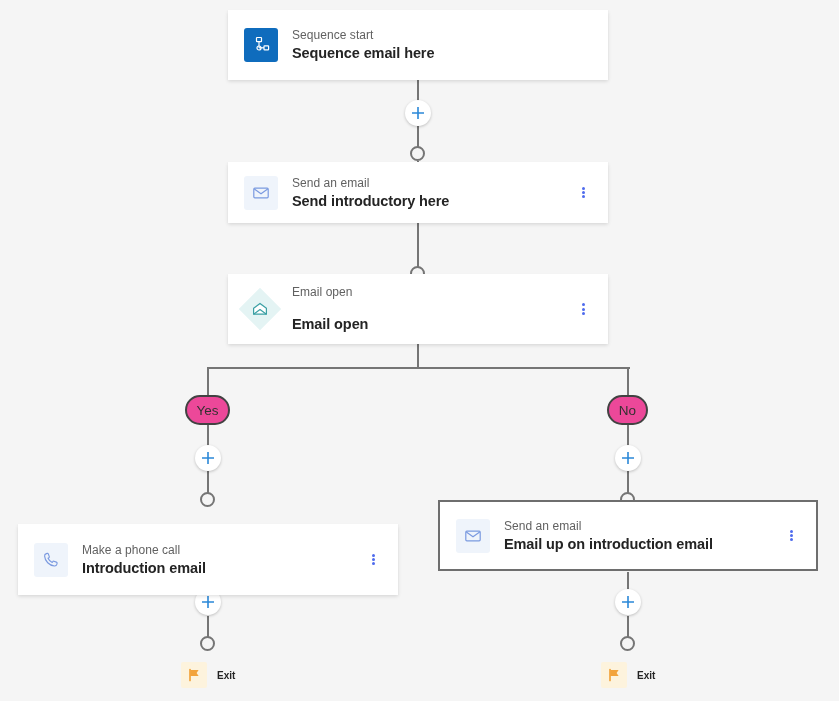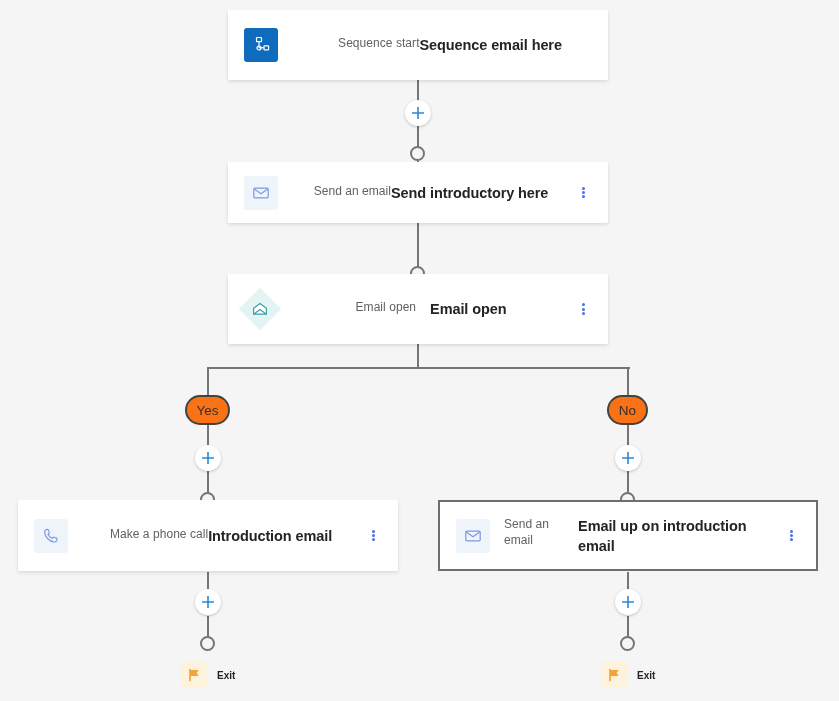--- a/index.html
+++ b/index.html
@@ -95,21 +95,21 @@
     background: #e4f4f4;
     transform: rotate(45deg);
   }
   .icon-diamond svg { position: relative; z-index: 1; }
 
   .card-text {
     margin-left: 14px;
     flex: 1 1 auto;
     min-width: 0;
     display: flex;
-    flex-direction: row;
+    flex-direction: column;
     justify-content: center;
   }
   .card-subtitle {
     font-size: 12px;
     line-height: 16px;
     color: #616161;
     letter-spacing: 0.05px;
   }
   .card-title {
     font-size: 14.5px;
@@ -136,21 +136,21 @@
     display: block;
     margin: 1.4px 0;
   }
 
   
   .pill {
     position: absolute;
     height: 30px;
     border: 2px solid #424242;
     border-radius: 16px;
-    background: #f97316;
+    background: #ec4899;
     display: flex;
     align-items: center;
     justify-content: center;
     box-sizing: border-box;
     font-size: 13.5px;
     color: #323130;
     cursor: pointer;
   }
 
   
@@ -308,21 +308,21 @@
     </div>
   </div>
 
   <div class="pill" style="left:185px; top:395px; width:45px;">
     <span>Yes</span>
   </div>
   <div class="pill" style="left:607px; top:395px; width:41px;">
     <span>No</span>
   </div>
 
-  <div class="card" style="left:18px; top:500px; width:380px; height:71px;text-align:right;">
+  <div class="card" style="left:18px; top:524px; width:380px; height:71px;">
     <div class="card-icon icon-lightblue">
       <svg width="18" height="18" viewBox="0 0 18 18">
         <path d="M4.4 2.6 C3.3 2.9 2.5 3.9 2.6 5.1 C3 10.2 7.2 14.5 12.4 15 C13.6 15.1 14.6 14.3 14.9 13.2 L15.1 12.3 C15.2 11.8 14.9 11.3 14.4 11.1 L11.9 10.2 C11.5 10.1 11 10.2 10.8 10.6 L10.2 11.5 C8.3 10.6 6.9 9.2 6 7.3 L6.9 6.7 C7.3 6.5 7.4 6 7.3 5.6 L6.4 3.1 C6.2 2.6 5.7 2.3 5.2 2.4 Z" fill="none" stroke="#7b9ae0" stroke-width="1.15" stroke-linejoin="round"></path>
       </svg>
     </div>
     <div class="card-text">
       <div class="card-subtitle">Make a phone call</div>
       <div class="card-title">Introduction email</div>
     </div>
     <div class="card-menu">

